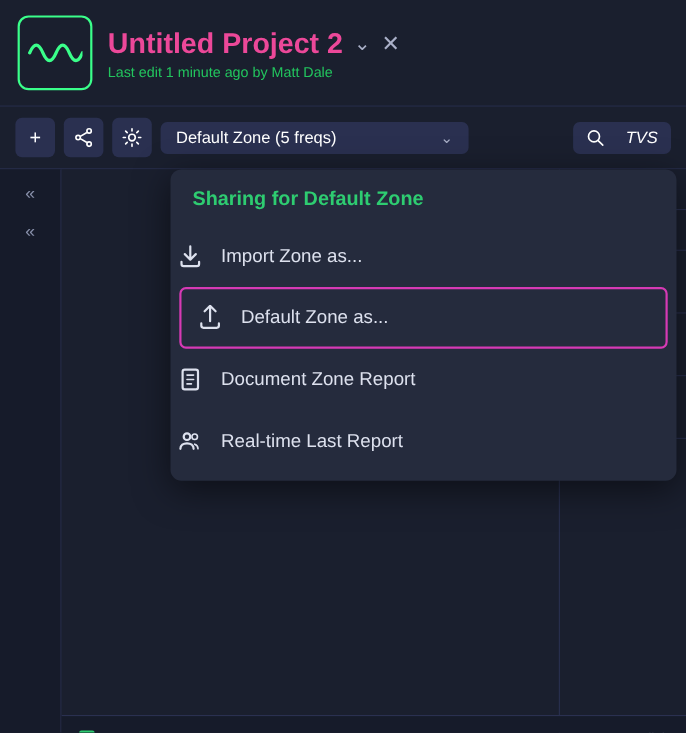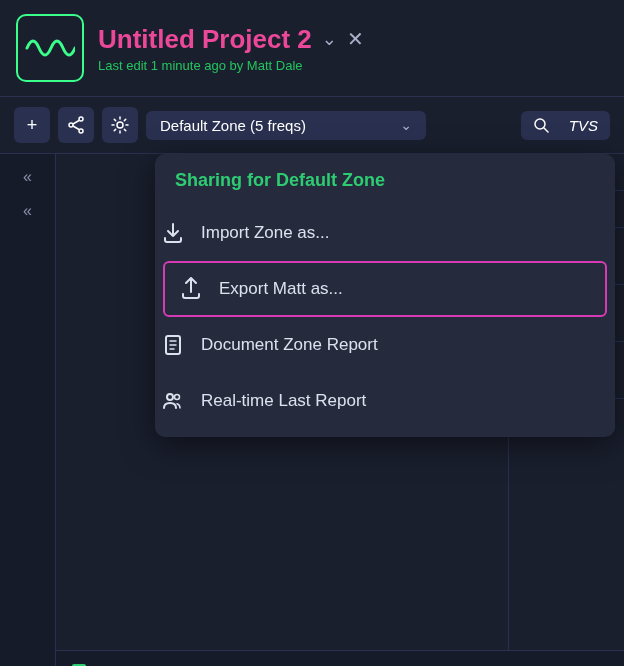--- a/index.html
+++ b/index.html
@@ -388,21 +388,21 @@
         <span class="menu-item-label">Import Zone as...</span>
       </div>
 
       <div class="menu-item highlighted">
         <span class="menu-icon">
           <svg width="24" height="24" viewBox="0 0 24 24" fill="none">
             <path d="M12 15V3M7 6l5-5 5 5" stroke="#dde1ee" stroke-width="2" stroke-linecap="round" stroke-linejoin="round"></path>
             <path d="M4 17v2a2 2 0 002 2h12a2 2 0 002-2v-2" stroke="#dde1ee" stroke-width="2" stroke-linecap="round"></path>
           </svg>
         </span>
-        <span class="menu-item-label">Export Matt as...</span>
+        <span class="menu-item-label">Default Zone as...</span>
       </div>
 
       <div class="menu-item">
         <span class="menu-icon">
           <svg width="24" height="24" viewBox="0 0 24 24" fill="none">
             <rect x="5" y="3" width="14" height="18" rx="2" stroke="#dde1ee" stroke-width="2"></rect>
             <path d="M9 8h6M9 12h6M9 16h4" stroke="#dde1ee" stroke-width="1.5" stroke-linecap="round"></path>
           </svg>
         </span>
         <span class="menu-item-label">Document Zone Report</span>

